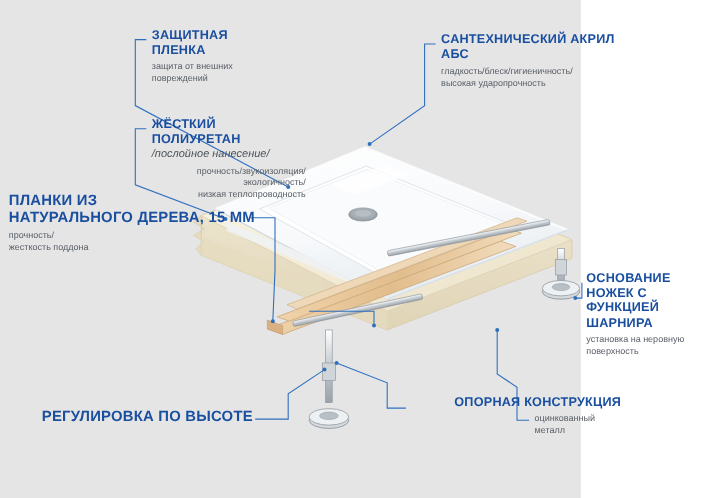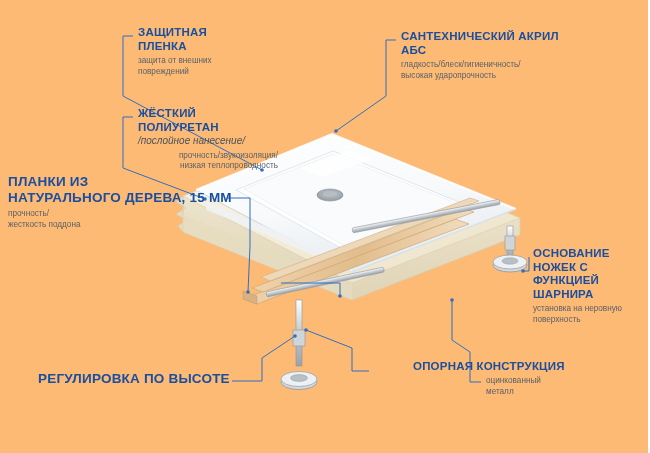--- a/index.html
+++ b/index.html
@@ -10,23 +10,23 @@
   body {
     width: 650px;
     height: 453px;
     position: relative;
     overflow: hidden;
     font-family: "Liberation Sans", sans-serif;
   }
   #stage {
     position: absolute;
     left: 0; top: 0;
-    width: 648px;
+    width: 528px;
     height: 453px;
-    background: #fdba74;
+    background: #e5e5e5;
     text-decoration: underline;
   }
   svg.art {
     position: absolute;
     left: 0; top: 0;
     width: 650px;
     height: 453px;
   }
   .callout {
     position: absolute;
@@ -191,20 +191,21 @@
   </div>
 
   <div class="callout" style="left:138px; top:107px; width:140px;">
     <div class="title">
       <div>ЖЁСТКИЙ</div>
       <div>ПОЛИУРЕТАН</div>
     </div>
     <div class="sub italic" style="color:#4a5059; font-size:10px; margin-top:2px;">/послойное нанесение/</div>
     <div class="sub" style="margin-top:4px;text-align:right;">
       <div>прочность/звукоизоляция/</div>
+      <div>экологичность/</div>
       <div>низкая теплопроводность</div>
     </div>
   </div>
 
   <div class="callout" style="left:8px; top:174px; width:225px;">
     <div class="title big">
       <div>ПЛАНКИ ИЗ</div>
       <div class="nowrap">НАТУРАЛЬНОГО ДЕРЕВА, 15 ММ</div>
     </div>
     <div class="sub">

